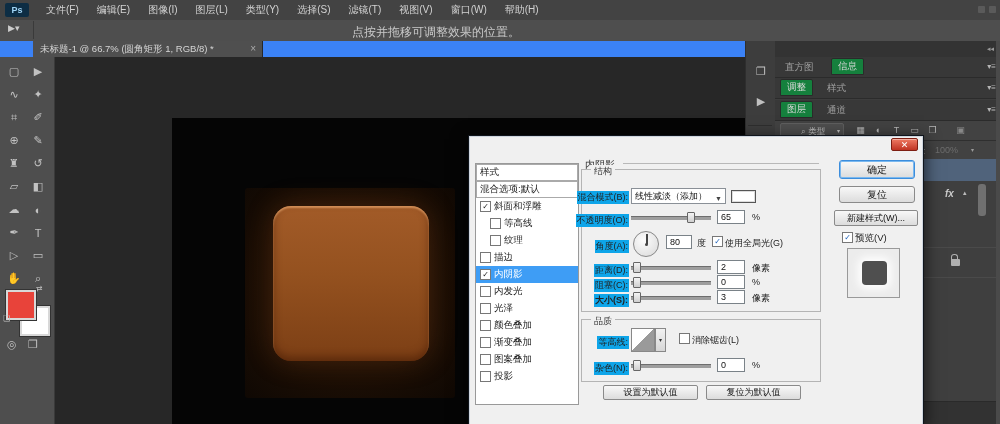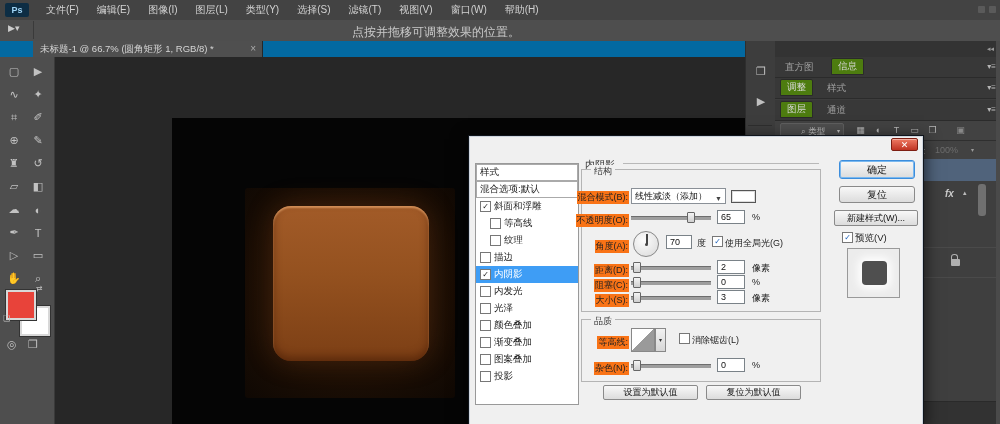--- a/index.html
+++ b/index.html
@@ -13,21 +13,21 @@
   .pslogo{width:24px;height:14px;margin-left:5px;background:#0d2d44;color:#9fd4f5;font-size:9px;
           font-weight:bold;display:flex;align-items:center;justify-content:center;border-radius:2px;}
   .menuitem{font-size:10px;color:#d2d2d2;padding:0 9px;line-height:20px;white-space:nowrap;}
   .windot{width:7px;height:7px;background:#5a5a5a;border-radius:1px;}
   
   .optionsbar{left:0;top:20px;width:1000px;height:21px;background:#4e4e4e;border-bottom:1px solid #222;}
   .presetico{left:8px;top:3px;color:#cccccc;font-size:9px;}
   .obar-div{left:33px;top:1px;width:1px;height:18px;background:#3a3a3a;}
   .hint{left:352px;top:4px;font-size:12px;color:#c9c9c9;}
   
-  .tabbar{left:0;top:41px;width:745px;height:16px;background:#0369a1;}
+  .tabbar{left:0;top:41px;width:745px;height:16px;background:#3b82f6;}
   .doctab{left:33px;top:0;width:230px;height:16px;background:#4f4f4f;border-right:1px solid #272727;
           font-size:9.5px;color:#d5d5d5;line-height:16px;padding-left:7px;box-sizing:border-box;}
   .tabclose{right:6px;top:0;color:#aaaaaa;font-size:10px;line-height:16px;}
   
   .toolbar{left:0;top:57px;width:55px;height:367px;background:#4e4e4e;border-right:1px solid #3a3a3a;box-sizing:border-box;}
   .toolgrid{left:2px;top:3px;display:grid;grid-template-columns:24px 24px;grid-auto-rows:23px;}
   .tool{color:#c2c2c2;font-size:11px;display:flex;align-items:center;justify-content:center;}
   .fgswatch{left:6px;top:233px;width:26px;height:26px;background:#e8433a;border:2px solid #d8d8d8;box-shadow:0 0 0 1px #333;}
   .bgswatch{left:20px;top:249px;width:26px;height:26px;background:#ffffff;border:2px solid #d8d8d8;box-shadow:0 0 0 1px #333;}
   .miniglyph{color:#c0c0c0;font-size:8px;}
@@ -45,21 +45,21 @@
   .dock{left:745px;top:41px;width:30px;height:383px;background:#3d3d3d;border-left:1px solid #2e2e2e;box-sizing:border-box;}
   .dockhead{left:745px;top:41px;width:30px;height:16px;background:#333333;color:#9a9a9a;font-size:7px;
             text-align:right;line-height:16px;padding-right:4px;box-sizing:border-box;}
   .dockico{width:18px;height:18px;color:#c0c0c0;font-size:11px;display:flex;align-items:center;justify-content:center;}
   .docksep{left:748px;top:125px;width:24px;height:1px;background:#2e2e2e;}
   
   .panels{left:775px;top:41px;width:225px;height:383px;background:#3d3d3d;}
   .phead{left:0;top:0;width:225px;height:16px;background:#333333;color:#9a9a9a;font-size:7px;
          text-align:right;line-height:16px;padding-right:6px;box-sizing:border-box;}
   .ptabrow{left:0;width:225px;height:20px;background:#383838;border-bottom:1px solid #2b2b2b;}
-  .ptab-active{background:#4d7c0f;border:1px solid #2a2a2a;color:#d8d8d8;font-size:9.5px;padding:1px 6px;border-radius:2px 2px 0 0;}
+  .ptab-active{background:#15803d;border:1px solid #2a2a2a;color:#d8d8d8;font-size:9.5px;padding:1px 6px;border-radius:2px 2px 0 0;}
   .ptab-inactive{color:#a0a0a0;font-size:9.5px;}
   .pmenu{right:4px;top:5px;color:#b5b5b5;font-size:8px;}
   .filterbox{left:5px;top:2px;width:64px;height:14px;background:#4e4e4e;border:1px solid #5e5e5e;border-radius:2px;
              color:#c0c0c0;font-size:8.5px;line-height:14px;padding-left:20px;box-sizing:border-box;}
   .ticon{color:#b8b8b8;font-size:9px;width:15px;text-align:center;line-height:18px;}
   .modebox{left:5px;top:2px;width:96px;height:15px;background:#4e4e4e;border:1px solid #5e5e5e;border-radius:2px;
            color:#b5b5b5;font-size:9px;line-height:15px;padding-left:5px;box-sizing:border-box;}
   .selband{left:0;top:118px;width:225px;height:22px;background:#50637b;}
   .fxlabel{font-style:italic;font-weight:bold;color:#c8c8c8;font-size:10px;}
   .pscroll{left:203px;top:143px;width:8px;height:32px;background:#707070;border-radius:3px;}
@@ -83,21 +83,21 @@
   .sitem.boxed{box-shadow:inset 0 0 0 1px #aaa;}
   .sitem.sel{background:#3e9df5;color:#ffffff;}
   .sitem.ind{padding-left:14px;}
   .cbx{width:9px;height:9px;background:#fff;border:1px solid #777;margin-right:3px;flex:0 0 auto;
        font-size:8px;line-height:9px;text-align:center;color:#222;}
   .cbx.on::after{content:"✓";}
   .dheading{font-size:10px;color:#333;}
   .hline{background:#b8b8b8;height:1px;}
   .fset{border:1px solid #b4b4b4;box-sizing:border-box;}
   .legend{background:#f0f0f0;padding:0 3px;font-size:9px;color:#333;}
-  .rlabel{right:294px;white-space:nowrap;font-size:9px;color:#222;background:#f97316;padding:0 1px;}
+  .rlabel{right:294px;white-space:nowrap;font-size:9px;color:#222;background:#0ea5e9;padding:0 1px;}
   .dselect{background:#fff;border:1px solid #8a9097;box-sizing:border-box;font-size:9px;line-height:14px;padding-left:3px;color:#111;}
   .dcaret{position:absolute;right:3px;top:3px;font-size:7px;color:#444;}
   .cswatch{background:#ffffff;border:1px solid #555;box-shadow:inset 0 0 0 1px #ddd;box-sizing:border-box;}
   .slider{height:11px;}
   .groove{position:absolute;left:0;right:0;top:4px;height:3px;background:#9e9e9e;border-top:1px solid #6e6e6e;}
   .thumb{position:absolute;top:0;width:8px;height:11px;background:linear-gradient(180deg,#f4f4f4,#cfcfcf);
          border:1px solid #666;border-radius:1px;box-sizing:border-box;}
   .vbox{background:#fff;border:1px solid #7a8288;box-sizing:border-box;font-size:9px;line-height:12px;padding-left:3px;color:#111;}
   .unit{font-size:9px;color:#222;white-space:nowrap;}
   .dial{width:26px;height:26px;border-radius:50%;border:1px solid #888;
@@ -327,42 +327,42 @@
       <div class="thumb" style="left:70%;"></div>
     </div>
     <div class="abs vbox" style="left:248px;top:74px;width:28px;height:14px;">65</div>
     <span class="abs unit" style="left:283px;top:76px;">%</span>
 
     <span class="abs rlabel" style="top:104px;">角度(A):</span>
     <div class="abs dial" style="left:164px;top:95px;">
       <div class="needle"></div>
       <div class="dialdot"></div>
     </div>
-    <div class="abs vbox" style="left:197px;top:99px;width:26px;height:14px;">70</div>
+    <div class="abs vbox" style="left:197px;top:99px;width:26px;height:14px;">80</div>
     <span class="abs unit" style="left:228px;top:101px;">度</span>
     <span class="abs wcbx on" style="left:243px;top:100px;"></span>
     <span class="abs unit" style="left:256px;top:101px;">使用全局光(G)</span>
 
     <span class="abs rlabel" style="top:128px;">距离(D):</span>
     <div class="abs slider" style="left:162px;top:126px;width:80px;">
       <div class="groove"></div>
       <div class="thumb" style="left:3%;"></div>
     </div>
     <div class="abs vbox" style="left:248px;top:124px;width:28px;height:14px;">2</div>
     <span class="abs unit" style="left:283px;top:126px;">像素</span>
 
     <span class="abs rlabel" style="top:143px;">阻塞(C):</span>
     <div class="abs slider" style="left:162px;top:141px;width:80px;">
       <div class="groove"></div>
       <div class="thumb" style="left:3%;"></div>
     </div>
     <div class="abs vbox" style="left:248px;top:139px;width:28px;height:14px;">0</div>
     <span class="abs unit" style="left:283px;top:141px;">%</span>
 
-    <span class="abs rlabel" style="top:158px;">大小(S):</span>
+    <span class="abs rlabel" style="top:158px;font-weight:bold;">大小(S):</span>
     <div class="abs slider" style="left:162px;top:156px;width:80px;">
       <div class="groove"></div>
       <div class="thumb" style="left:3%;"></div>
     </div>
     <div class="abs vbox" style="left:248px;top:154px;width:28px;height:14px;">3</div>
     <span class="abs unit" style="left:283px;top:156px;">像素</span>
 
     <div class="abs fset" style="left:112px;top:183px;width:240px;height:63px;"></div>
     <span class="abs legend" style="left:122px;top:179px;">品质</span>
 

